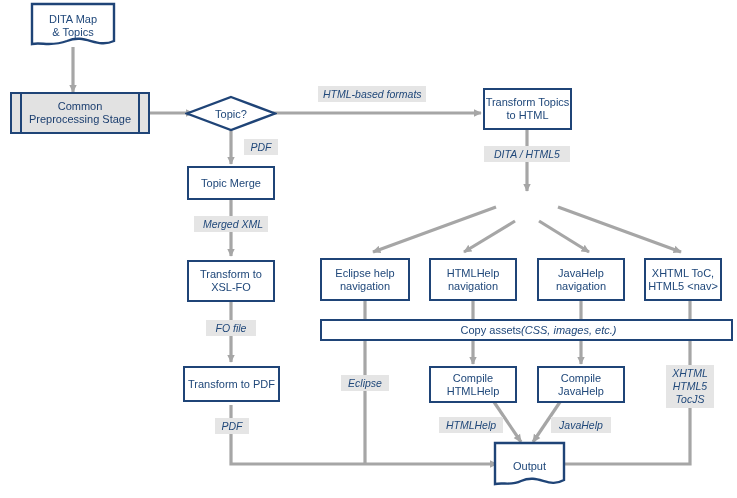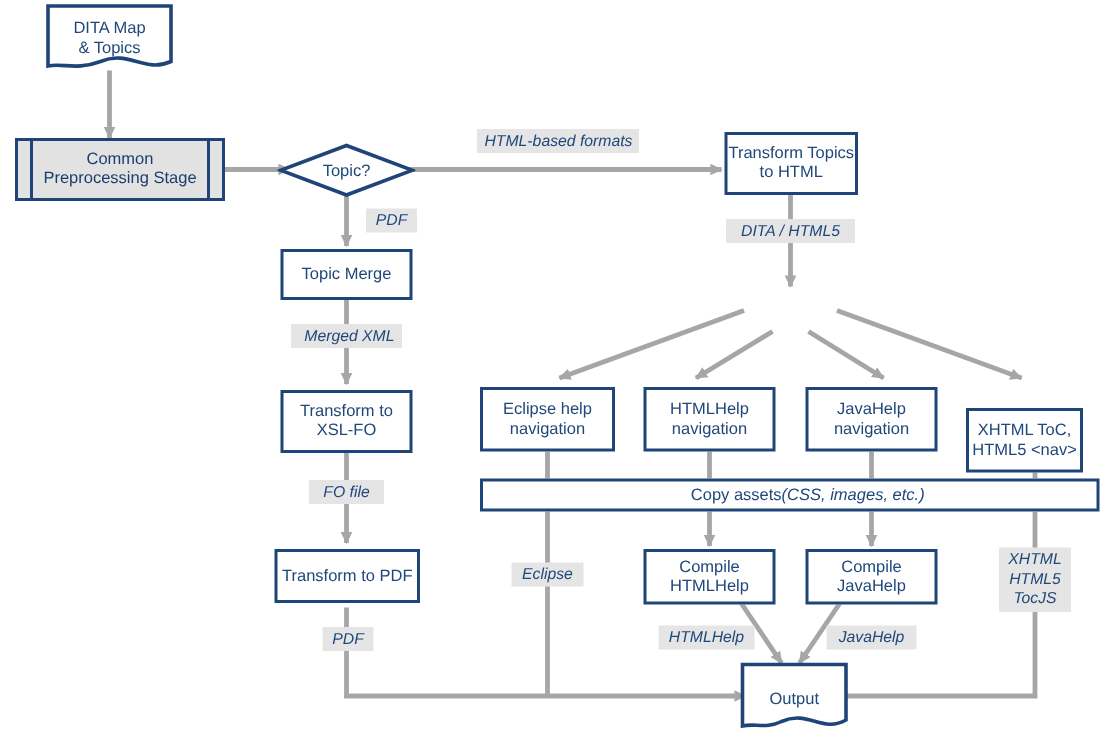--- a/index.html
+++ b/index.html
@@ -140,21 +140,21 @@
   <div class="node process" style="left:429px;top:258px;width:88px;height:43px;">
     <span class="nd-txt">HTMLHelp
 navigation</span>
   </div>
 
   <div class="node process" style="left:537px;top:258px;width:88px;height:43px;">
     <span class="nd-txt">JavaHelp
 navigation</span>
   </div>
 
-  <div class="node process" style="left:644px;top:272px;width:78px;height:43px;align-items:center;">
+  <div class="node process" style="left:644px;top:258px;width:78px;height:43px;align-items:center;">
     <span class="nd-txt">XHTML ToC,
 HTML5 &lt;nav&gt;</span>
   </div>
 
   <div class="node process" style="left:320px;top:319px;width:413px;height:22px;">
     <span class="reg">Copy assets </span>
       <span class="ital">(CSS, images, etc.)</span>
   </div>
 
   <div class="node process" style="left:429px;top:366px;width:88px;height:37px;">

